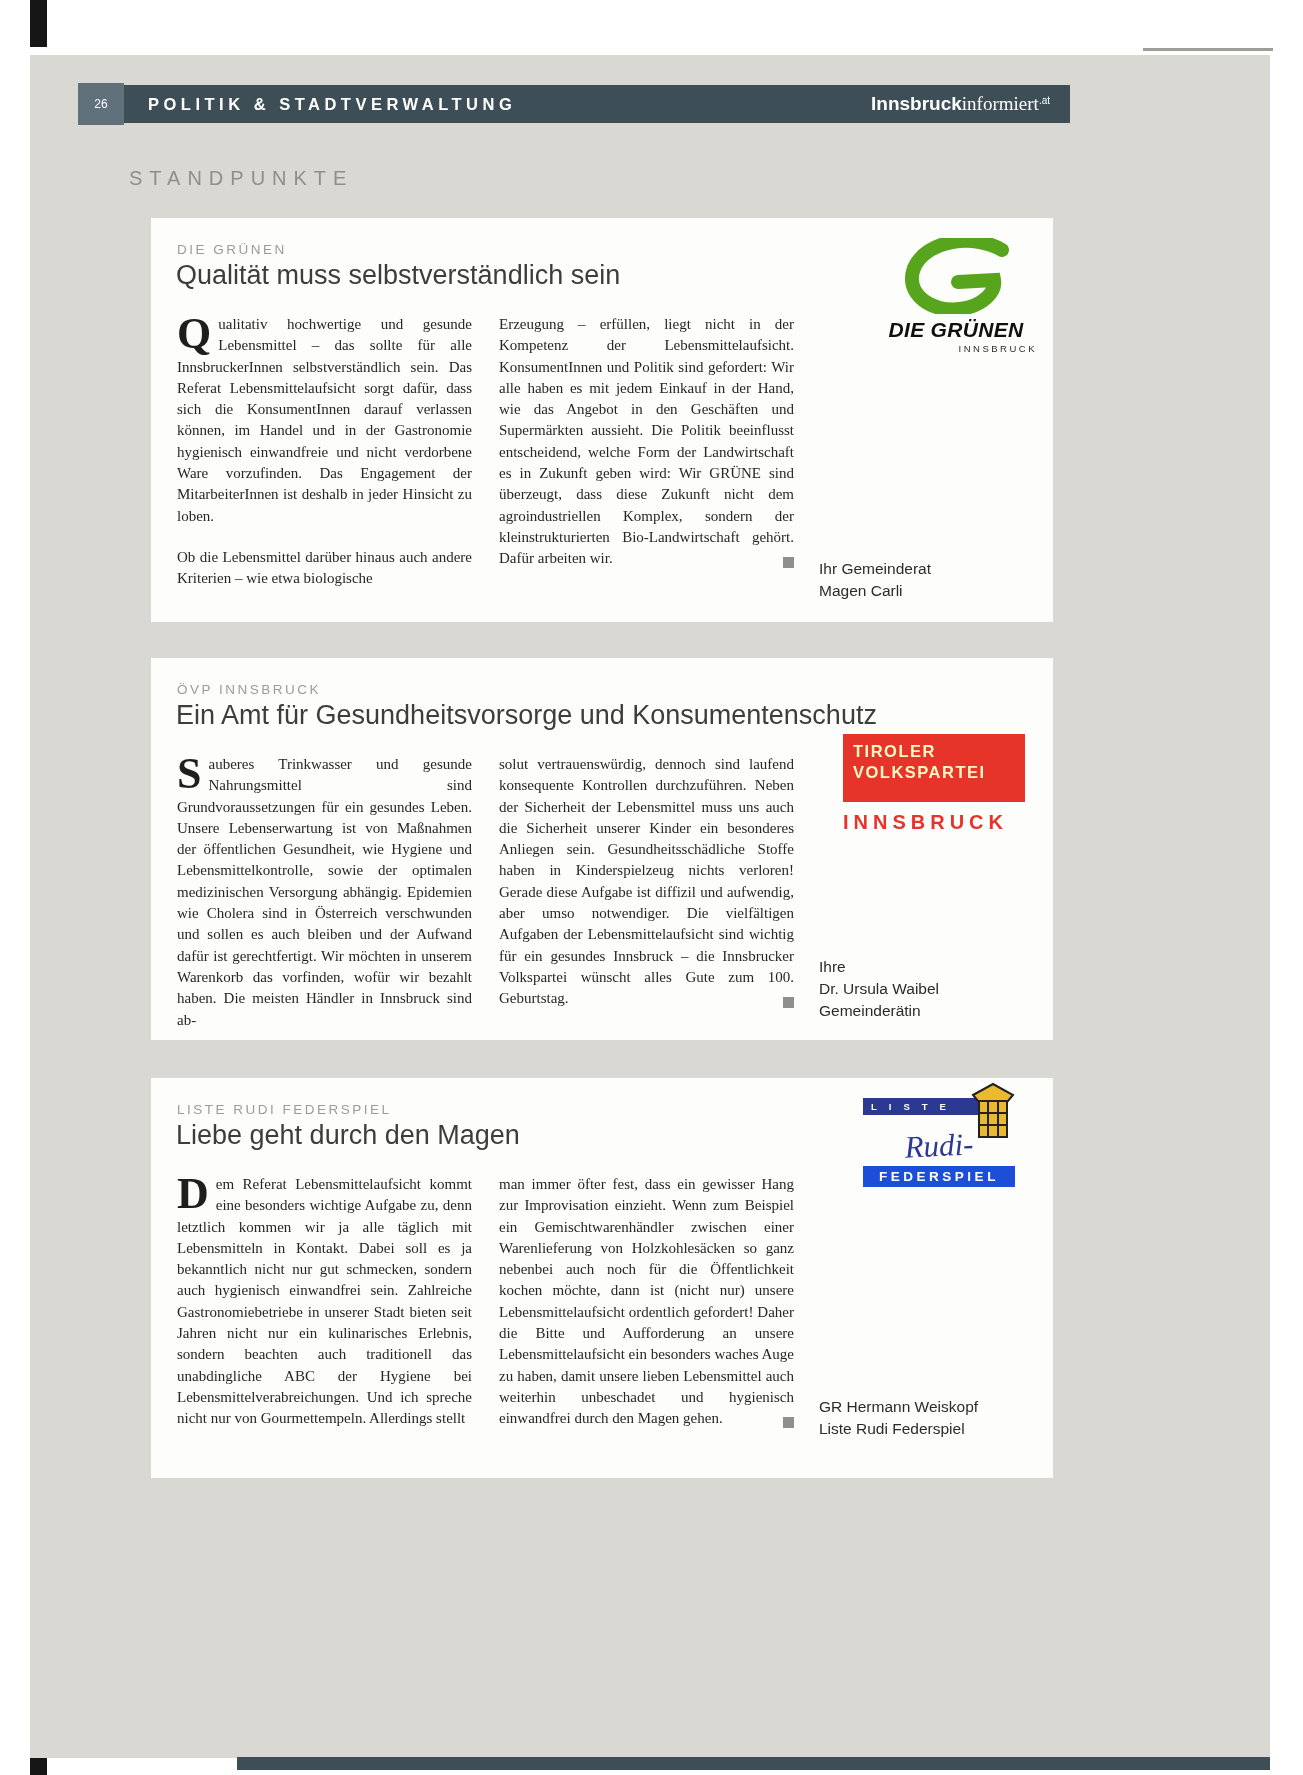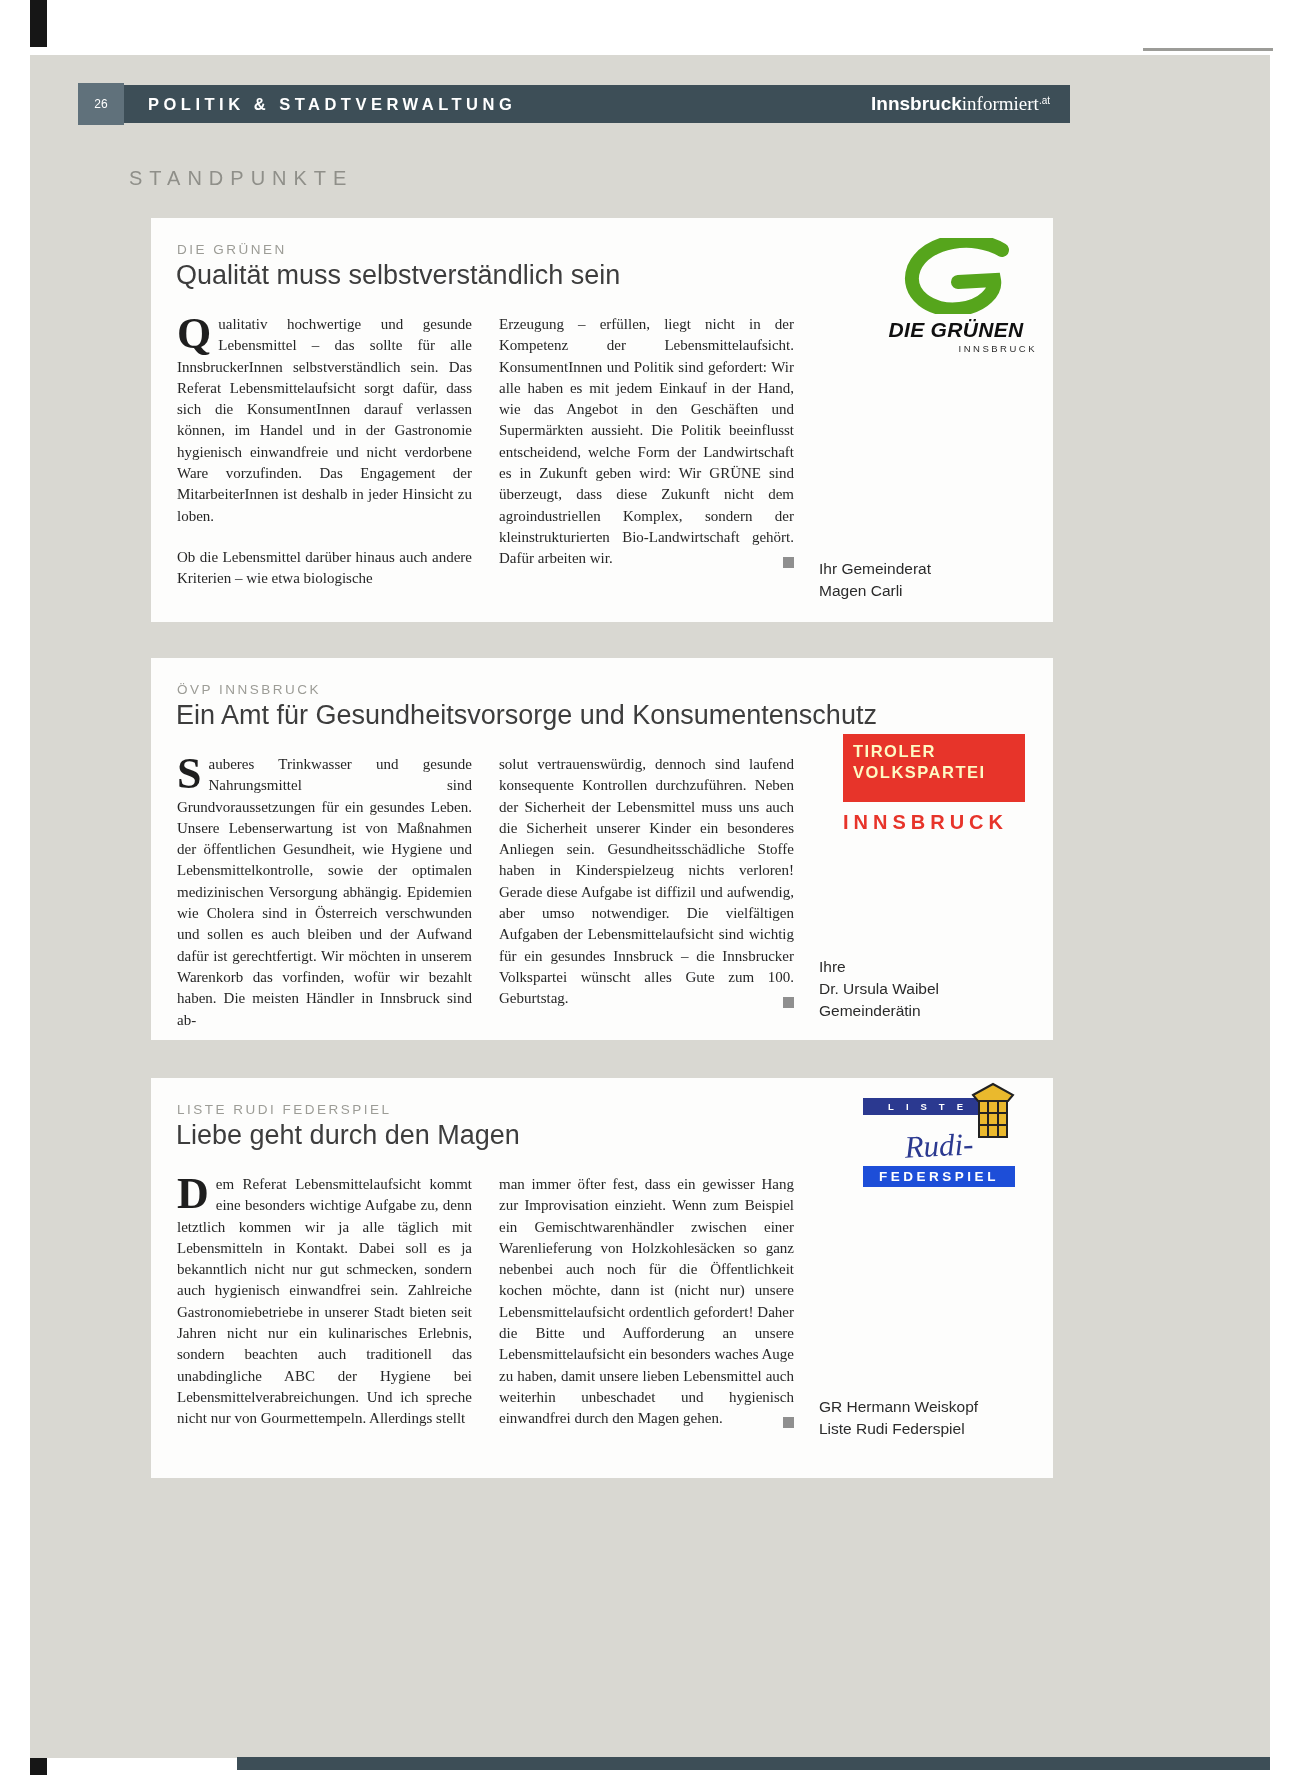--- a/index.html
+++ b/index.html
@@ -57,21 +57,21 @@
   
   .logo-oevp { position:absolute; left:692px; top:76px; width:182px; }
   .oevp-box { background:#e7342a; color:#fef9c3; padding:7px 10px 18px; font-weight:bold;
               font-size:16.5px; line-height:1.3; letter-spacing:1.5px; }
   .oevp-sub { color:#e7342a; font-weight:bold; font-size:20px; letter-spacing:5px; margin-top:9px; }
 
   
   .logo-feder { position:absolute; left:712px; top:6px; width:152px; }
   .feder-top { position:relative; height:58px; }
   .feder-liste { position:absolute; left:0; top:14px; width:104px; background:#2b3990; color:#ffffff;
-                 font-size:9.5px; font-weight:bold; letter-spacing:12px; padding:3px 12px 3px 8px;text-align:right; }
+                 font-size:9.5px; font-weight:bold; letter-spacing:12px; padding:3px 12px 3px 8px; }
   .feder-tower { position:absolute; right:0; top:-2px; }
   .feder-script { font-family:"Liberation Serif", serif; font-style:italic; color:#2b3990;
                   font-size:31px; text-align:center; transform:rotate(-3deg); margin-top:-14px; position:relative; z-index:2; }
   .feder-bottom { background:#1d4ed8; color:#ffffff; font-weight:bold; font-size:13.5px;
                   letter-spacing:3.5px; text-align:center; padding:3px 0; margin-top:2px; }
 </style>
 </head>
 <body>
 
 <div class="canvas">

